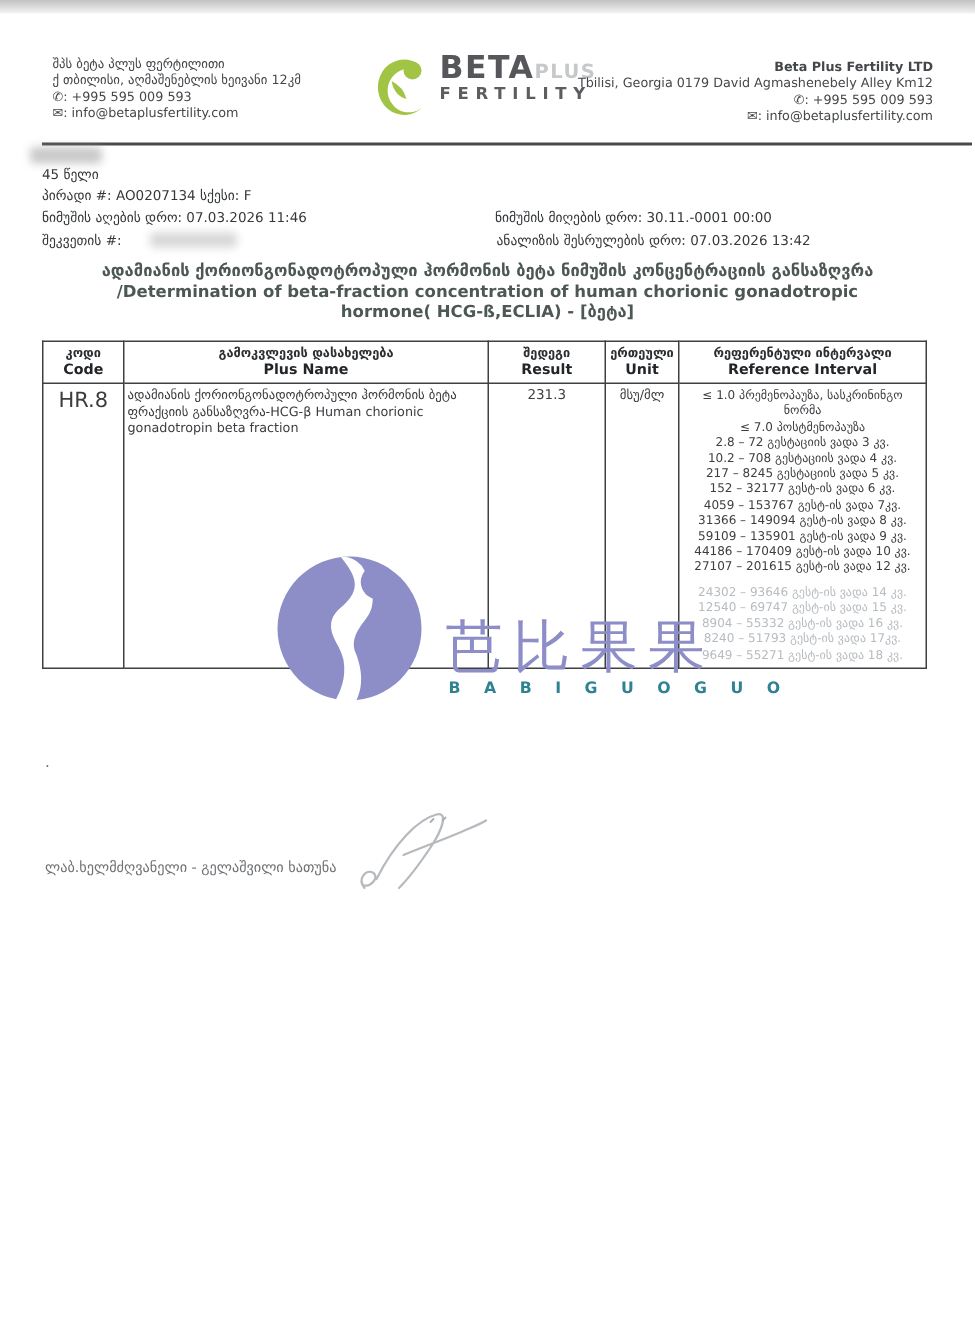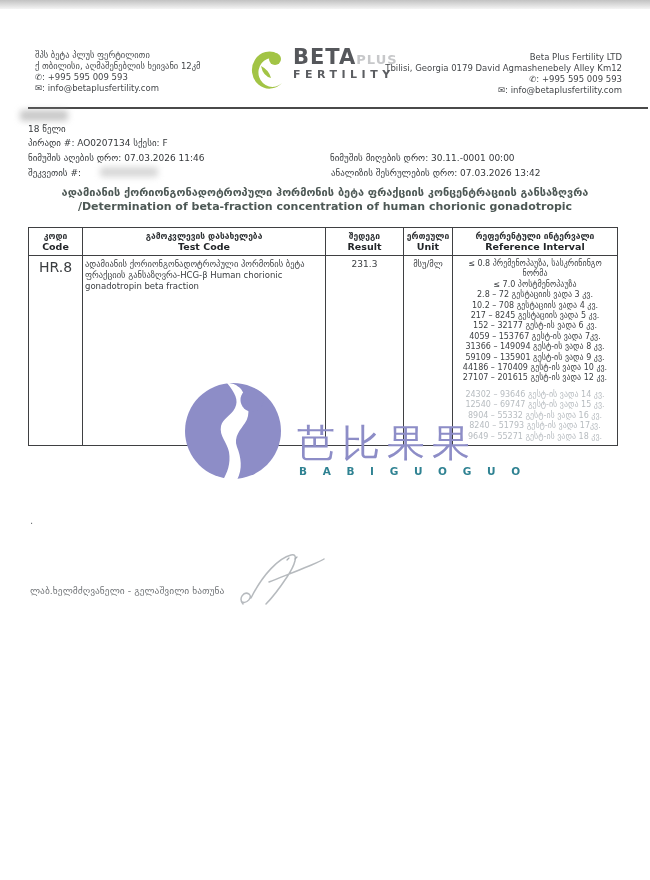--- a/index.html
+++ b/index.html
@@ -1,25 +1,25 @@
 <!DOCTYPE html>
 <html><head>
 <meta charset="utf-8">
 <style>
   html,body{margin:0;padding:0;background:#e9e9e9;}
   .page{position:relative;width:650px;height:880px;background:#ffffff;overflow:hidden;
         font-family:"DejaVu Sans",sans-serif;color:#3a3d40;}
   .scan-edge{position:absolute;left:0;top:0;width:650px;height:9px;
         background:linear-gradient(to bottom,#c2c2c2,#f4f4f4);}
-  .abs{position:absolute;margin-top:12px;}
+  .abs{position:absolute;}
 
   
   .hdr-left{left:35px;top:38px;font-size:8.5px;line-height:11px;color:#44474a;}
   .hdr-right{right:28px;top:40px;font-size:8.5px;line-height:11px;text-align:right;color:#44474a;}
-  .hdr-right .b1{font-weight:normal;padding-left:32px;}
+  .hdr-right .b1{font-weight:bold;padding-left:32px;}
   .logo{left:247px;top:34px;display:flex;align-items:flex-start;}
   .logo-text{margin-left:6px;}
   .logo-beta{font-size:21px;font-weight:bold;letter-spacing:1px;color:#55575b;line-height:22px;}
   .logo-plus{font-size:13px;font-weight:bold;letter-spacing:1px;color:#c7c8ca;}
   .logo-fert{font-size:11px;font-weight:bold;letter-spacing:4.5px;color:#5b5d61;line-height:13px;}
 
   .rule{left:28px;top:95px;width:620px;height:1.5px;background:#4a4a4a;}
 
   .meta-line{left:258px;top:100px;font-size:9.5px;font-weight:bold;color:#2e3134;white-space:nowrap;}
   .meta-line span{margin-right:12px;}
@@ -83,71 +83,72 @@
   <div class="abs hdr-right">
     <div class="b1">Beta Plus Fertility LTD</div>
     <div>Tbilisi, Georgia 0179 David Agmashenebely Alley Km12</div>
     <div>✆: +995 595 009 593</div>
     <div>✉: info@betaplusfertility.com</div>
   </div>
 
   <div class="abs rule"></div>
 
   <div class="abs smudge" style="left:20px;top:98px;width:48px;height:11px;background:#9d9d9d;opacity:.55;"></div>
-  <div class="abs row-sm" style="left:28px;top:112px;">18 წელი</div>
+  <div class="abs row-sm" style="left:28px;top:112px;">45 წელი</div>
   <div class="abs row-sm" style="left:28px;top:126px;">პირადი #: AO0207134 სქესი: F</div>
   <div class="abs row-sm" style="left:28px;top:141px;">ნიმუშის აღების დრო: 07.03.2026 11:46</div>
   <div class="abs row-sm" style="left:330px;top:141px;">ნიმუშის მიღების დრო: 30.11.-0001 00:00</div>
   <div class="abs row-sm" style="left:28px;top:156px;">შეკვეთის #:</div>
   <div class="abs smudge" style="left:100px;top:155px;width:58px;height:10px;background:#bdbdbd;opacity:.6;"></div>
   <div class="abs row-sm" style="left:331px;top:156px;">ანალიზის შესრულების დრო: 07.03.2026 13:42</div>
 
   <div class="abs title-blk">
-    <div>ადამიანის ქორიონგონადოტროპული ჰორმონის ბეტა ფრაქციის კონცენტრაციის განსაზღვრა</div>
+    <div>ადამიანის ქორიონგონადოტროპული ჰორმონის ბეტა ნიმუშის კონცენტრაციის განსაზღვრა</div>
     <div>/Determination of beta-fraction concentration of human chorionic gonadotropic</div>
+    <div>hormone( HCG-ß,ECLIA) - [ბეტა]</div>
   </div>
 
   <table class="report">
     <colgroup>
       <col style="width:54px">
         <col style="width:243px">
         <col style="width:78px">
         <col style="width:49px">
         <col style="width:165px">
     </colgroup>
     <tbody>
         <tr>
       <th>
         <div class="ka">კოდი</div>
         <div class="en">Code</div>
       </th>
       <th>
         <div class="ka">გამოკვლევის დასახელება</div>
-        <div class="en">Test Code</div>
+        <div class="en">Plus Name</div>
       </th>
       <th>
         <div class="ka">შედეგი</div>
         <div class="en">Result</div>
       </th>
       <th>
         <div class="ka">ერთეული</div>
         <div class="en">Unit</div>
       </th>
       <th>
         <div class="ka">რეფერენტული ინტერვალი</div>
         <div class="en">Reference Interval</div>
       </th>
     </tr>
     <tr>
       <td class="code">HR.8</td>
       <td class="tname">ადამიანის ქორიონგონადოტროპული ჰორმონის ბეტა ფრაქციის განსაზღვრა-HCG-β Human chorionic gonadotropin beta fraction</td>
       <td class="result">231.3</td>
       <td class="unit">მსუ/მლ</td>
       <td class="ref">
-            <div class="ref-line">≤ 0.8 პრემენოპაუზა, სასკრინინგო ნორმა</div>
+            <div class="ref-line">≤ 1.0 პრემენოპაუზა, სასკრინინგო ნორმა</div>
             <div class="ref-line">≤ 7.0 პოსტმენოპაუზა</div>
             <div class="ref-line">2.8 – 72 გესტაციის ვადა 3 კვ.</div>
             <div class="ref-line">10.2 – 708 გესტაციის ვადა 4 კვ.</div>
             <div class="ref-line">217 – 8245 გესტაციის ვადა 5 კვ.</div>
             <div class="ref-line">152 – 32177 გესტ-ის ვადა 6 კვ.</div>
             <div class="ref-line">4059 – 153767 გესტ-ის ვადა 7კვ.</div>
             <div class="ref-line">31366 – 149094 გესტ-ის ვადა 8 კვ.</div>
             <div class="ref-line">59109 – 135901 გესტ-ის ვადა 9 კვ.</div>
             <div class="ref-line">44186 – 170409 გესტ-ის ვადა 10 კვ.</div>
             <div class="ref-line">27107 – 201615 გესტ-ის ვადა 12 კვ.</div>

